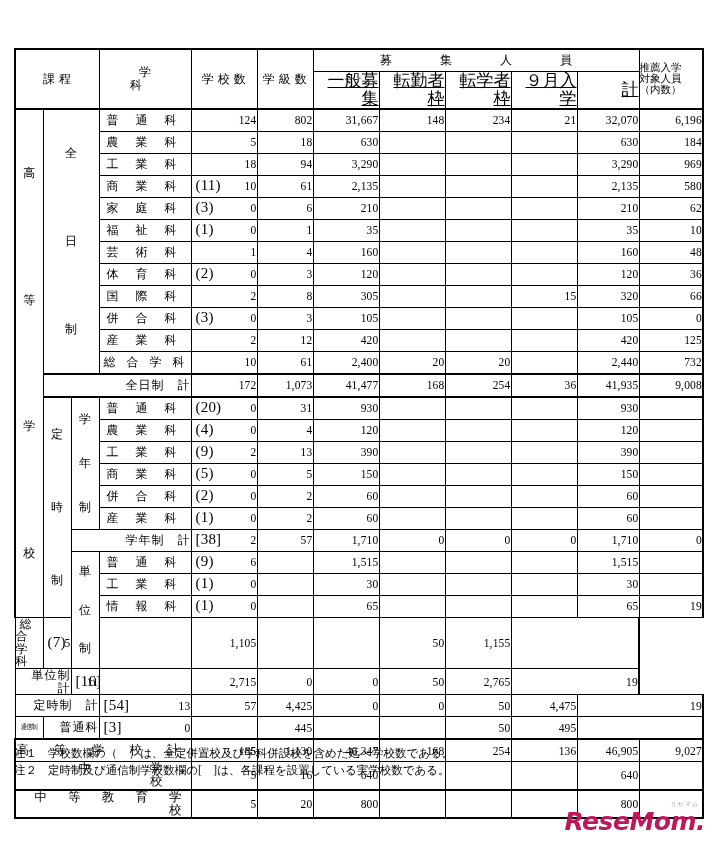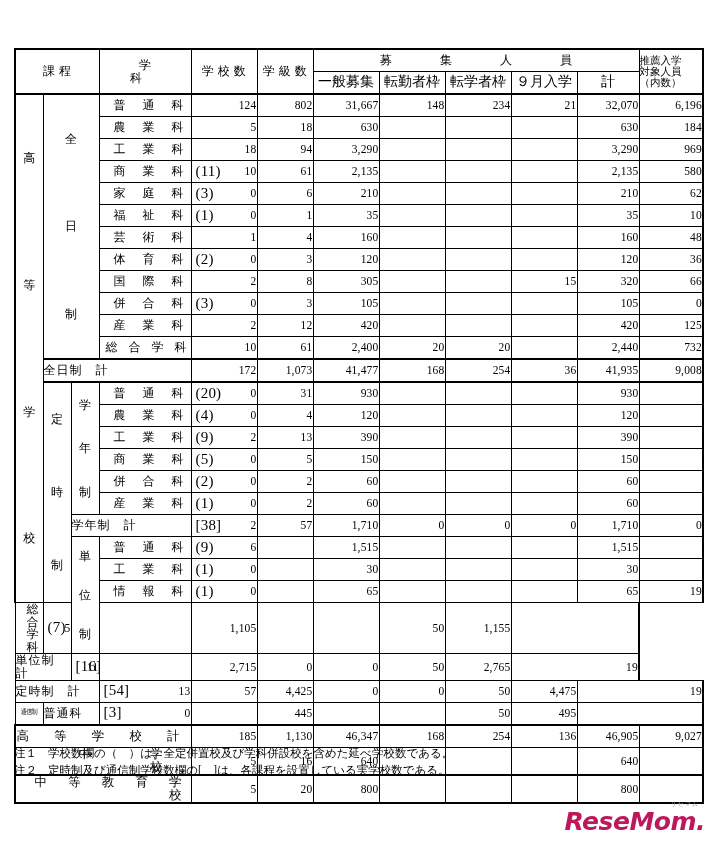--- a/index.html
+++ b/index.html
@@ -67,23 +67,24 @@
     position: relative;
   }
 
   
   .hdr {
     text-align: center;
     font-size: 12px;
     letter-spacing: 0.5px;
   }
   .hdr-sub {
-    text-align: center;
-    font-size: 14px;
+    text-align: right;
+    font-size: 17px;
     letter-spacing: 0px;
+    text-decoration: underline;
   }
   .hdr-spread-wide {
     display: block;
     text-align: center;
     letter-spacing: 18px;
     text-indent: 18px;
   }
   .hdr-multi {
     font-size: 10.5px;
     line-height: 1.18;
@@ -100,32 +101,32 @@
     flex-direction: column;
     justify-content: space-around;
     align-items: center;
     height: 100%;
     min-height: 100%;
   }
   .vert-inner span { display:block; }
 
   
   .dept {
-    text-align: right;
+    text-align: left;
     font-size: 12px;
   }
   .dept span {
     display: inline-block;
     letter-spacing: 7px;
     text-indent: 7px;
   }
   .dept-4 span { letter-spacing: 4px; text-indent: 4px; }
 
   .subtotal {
-    text-align: left;
+    text-align: right;
     font-size: 12px;
   }
   .subtotal span { letter-spacing: 1px; }
 
   .grandrow {
     text-align: right;
     font-size: 12.5px;
   }
   .grandrow span { letter-spacing: 11px; text-indent: 11px; }
 

